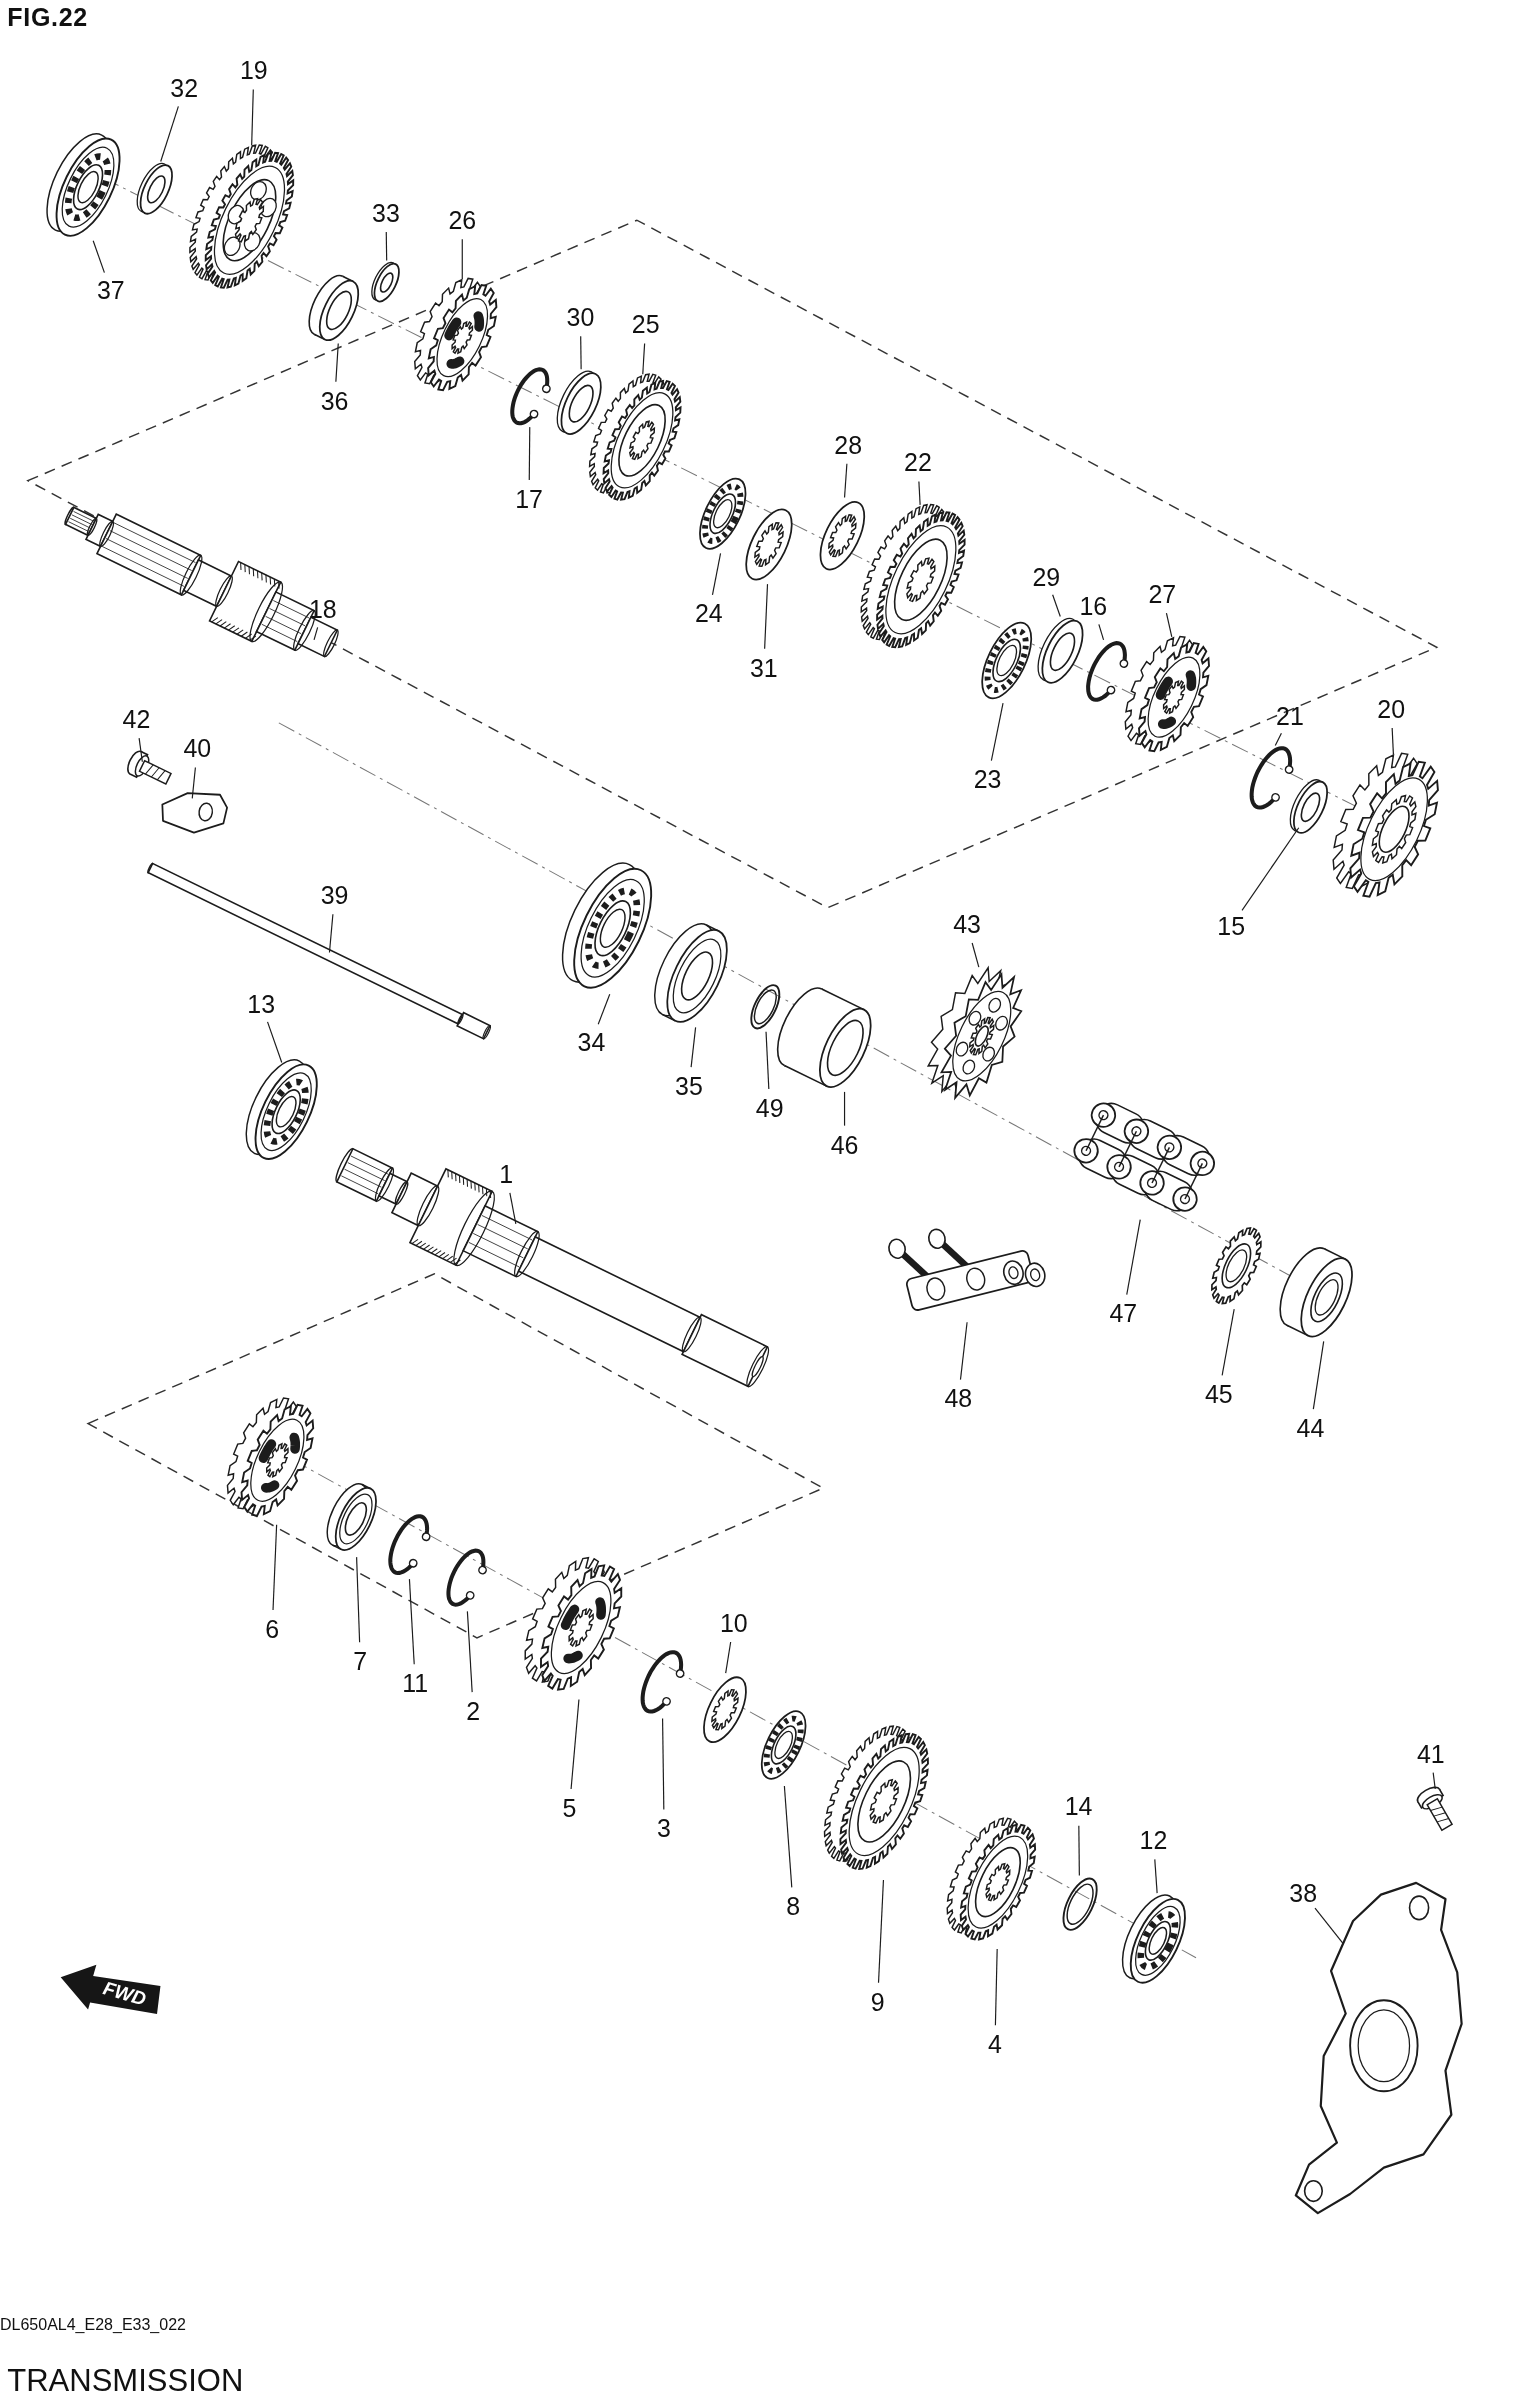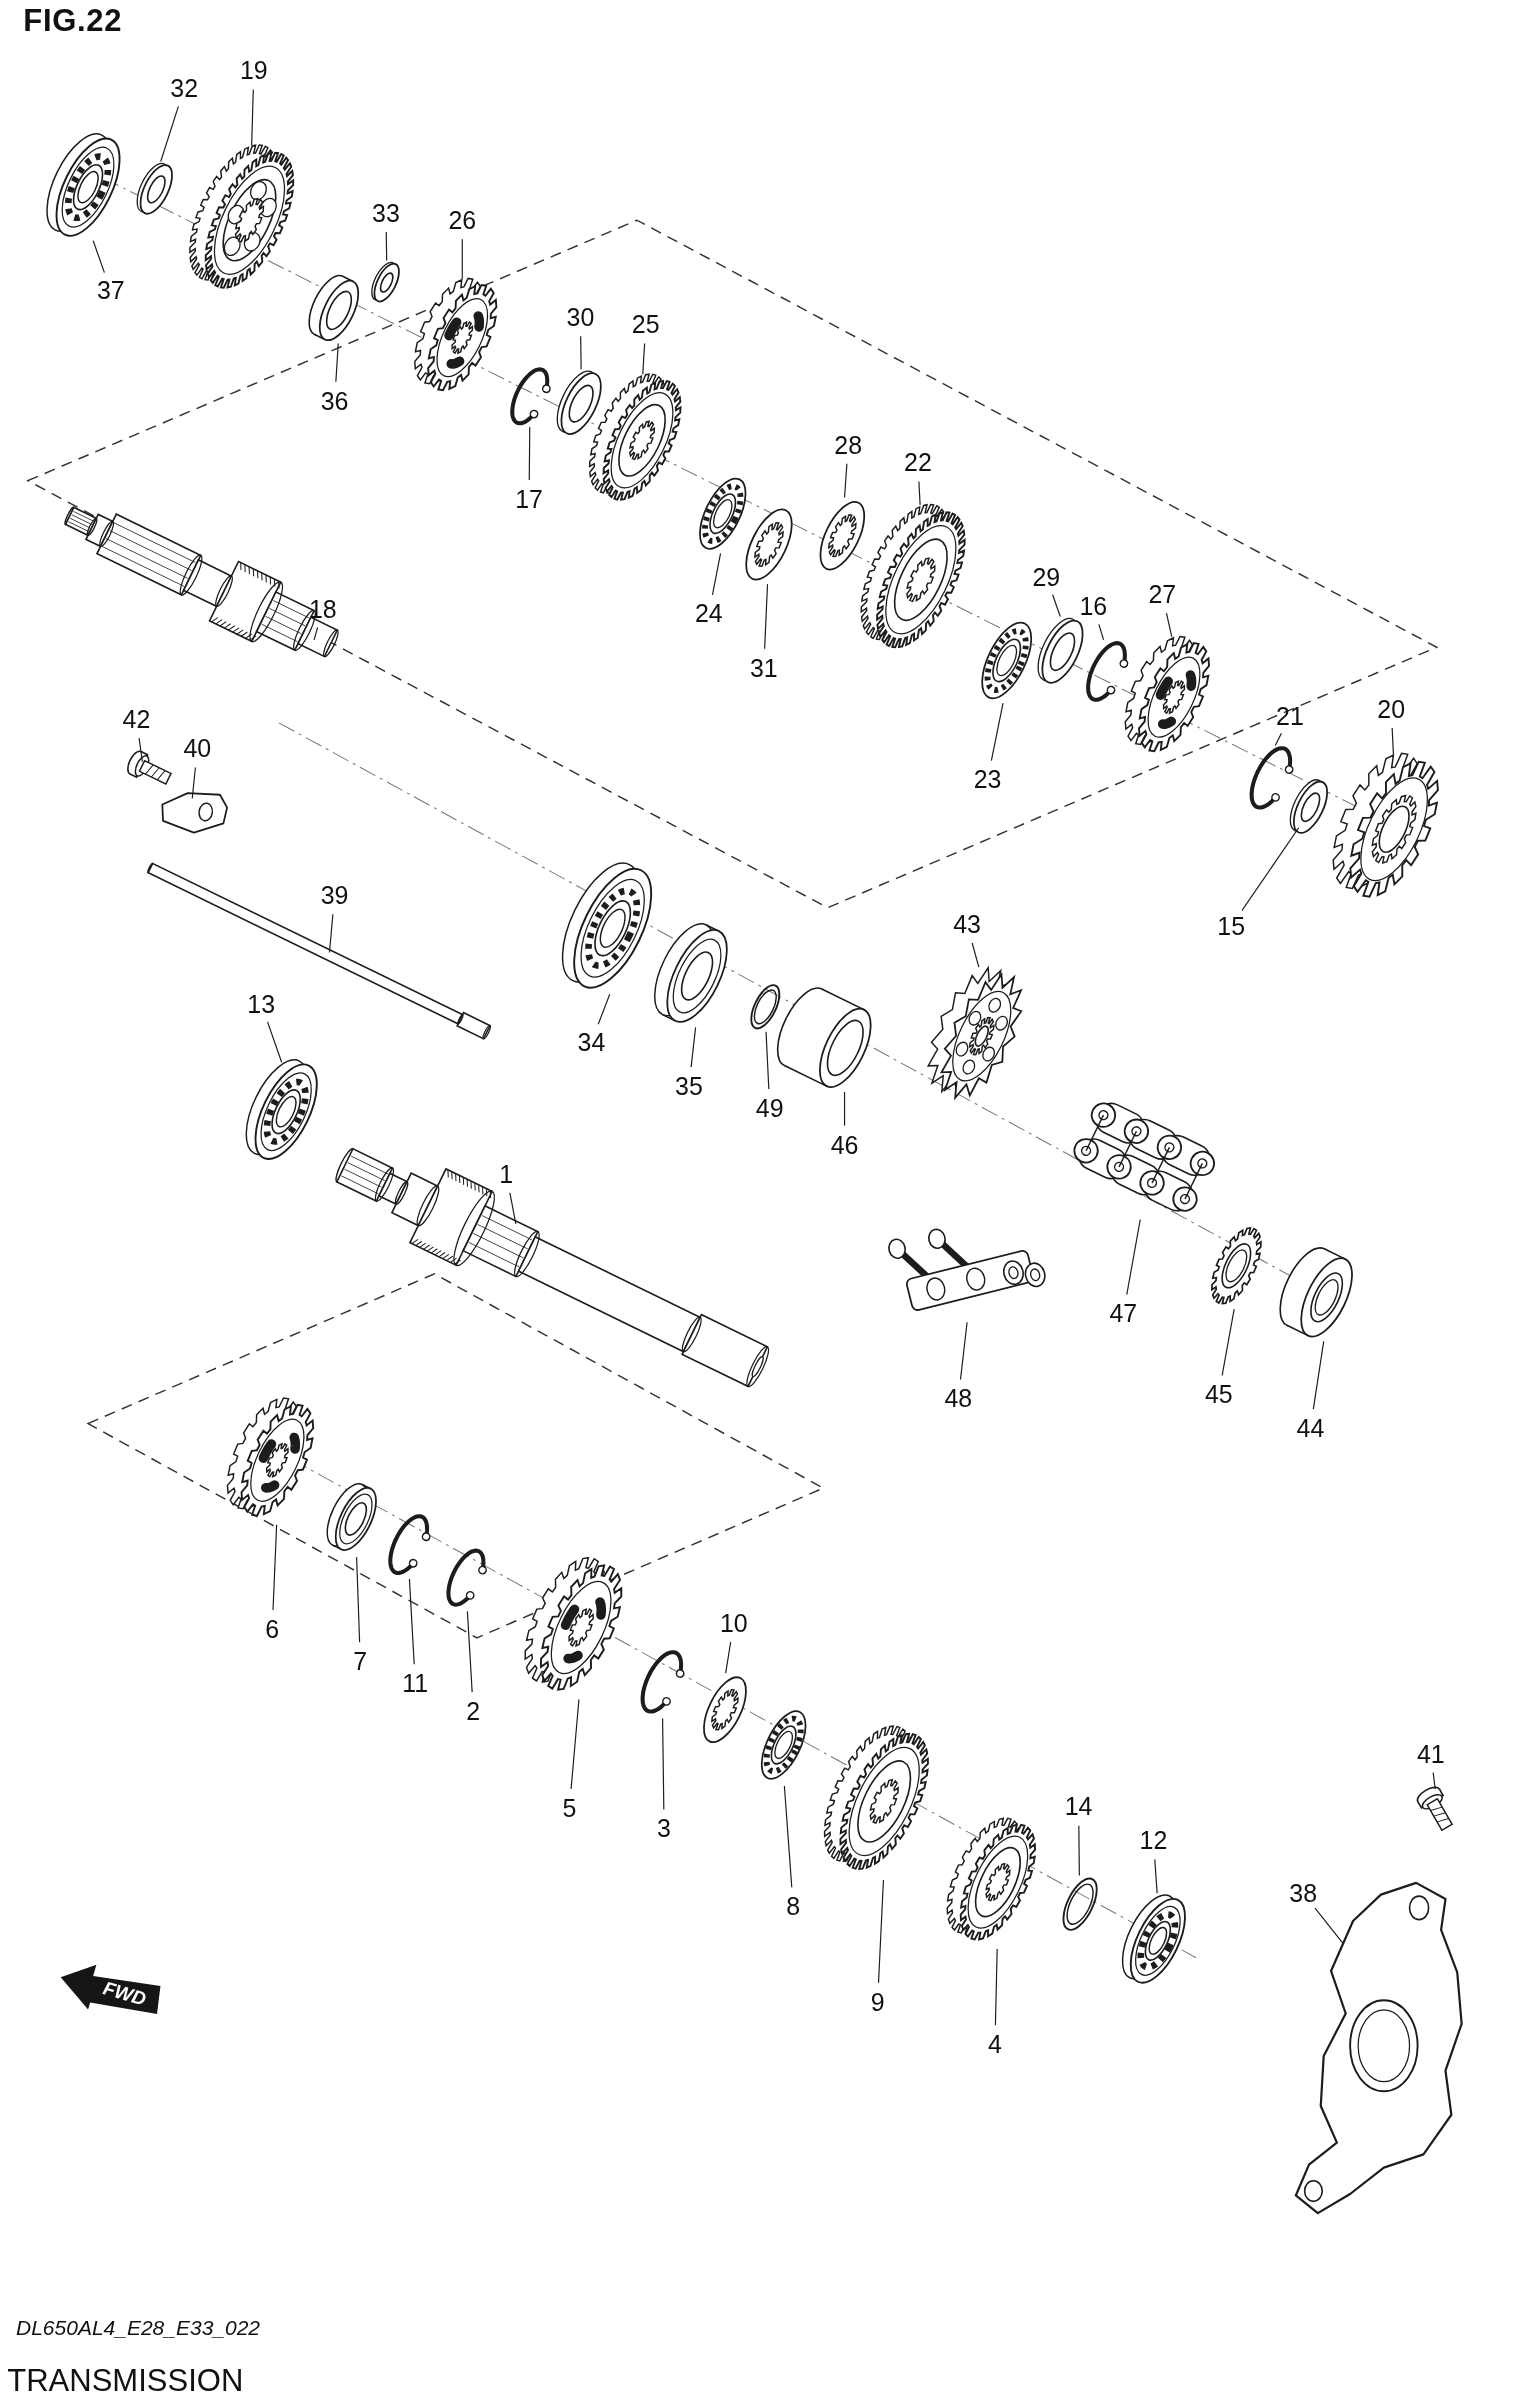--- a/index.html
+++ b/index.html
@@ -1,19 +1,19 @@
 <!DOCTYPE html>
 <html style="font-size:11.7px"><head>
 <meta charset="utf-8">
 <style>
   html,body{margin:0;padding:0;background:#ffffff;}
   body{width:1513px;height:2401px;position:relative;font-family:"Liberation Sans",sans-serif;color:#111;}
   .page{position:absolute;inset:0;overflow:hidden;}
-  .fig-title{position:absolute;left:7.3px;top:2.9px;font-size:31px;font-weight:bold;letter-spacing:0.7px;margin-left:16px;}
-  .doc-code{position:absolute;left:16px;top:2316px;font-size:21px;font-style:italic;}
+  .fig-title{position:absolute;left:7.3px;top:2.9px;font-size:25px;font-weight:bold;letter-spacing:0.7px;}
+  .doc-code{position:absolute;left:0;top:2316px;font-size:16px;}
   .caption{position:absolute;left:7.3px;top:2363px;font-size:31px;}
   svg{position:absolute;left:0;top:0;font-family:"Liberation Sans",sans-serif;}
 </style>
 </head>
 <body>
 
 <div class="page">
   <div class="fig-title">FIG.22</div>
 
   <svg id="diagram" width="1513" height="2401" viewBox="0 0 2062 3272">

